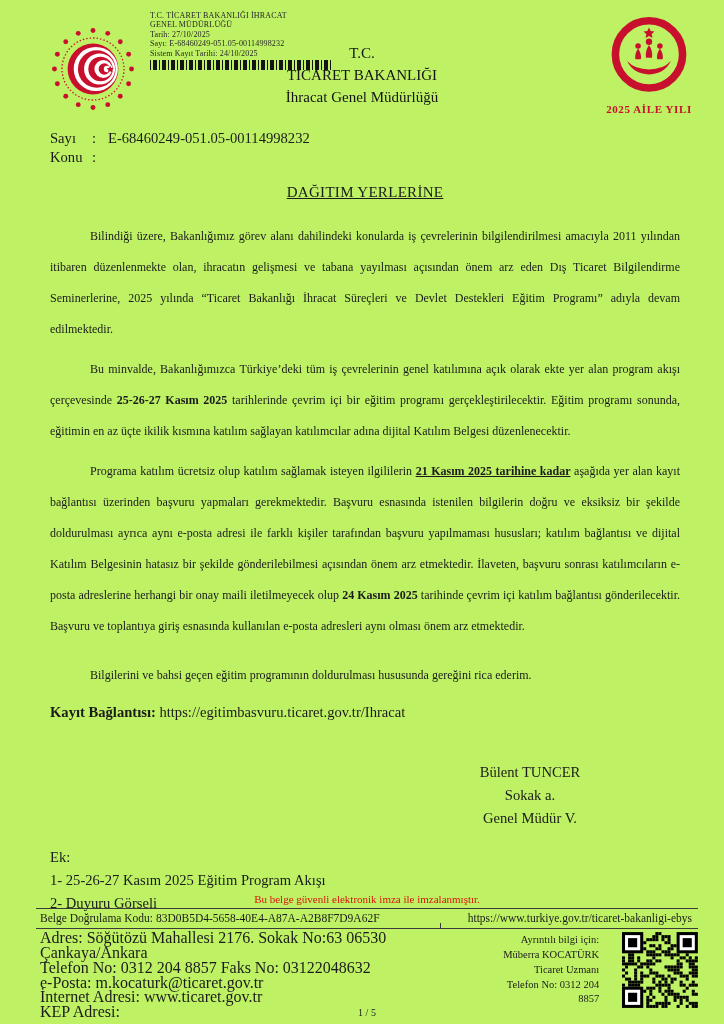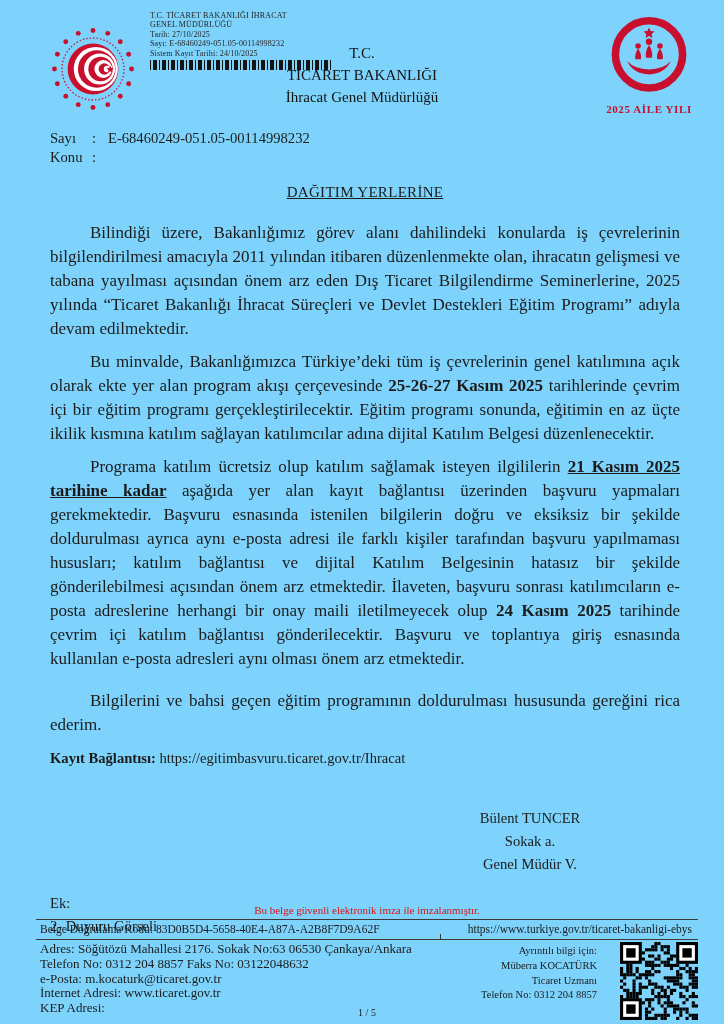--- a/index.html
+++ b/index.html
@@ -1,57 +1,57 @@
 <!DOCTYPE html>
 <html lang="tr"><head>
 <meta charset="utf-8">
 <style>
   * { margin:0; padding:0; box-sizing:border-box; }
   html,body { background:#e8e8e8; }
   .page {
     width:724px; height:1024px; margin:0 auto; position:relative;
-    background:#7dd3fc; color:#1b1b1b; overflow:hidden;
+    background:#bef264; color:#1b1b1b; overflow:hidden;
     font-family:"Liberation Serif", serif;
   }
   
   .emblem-left { position:absolute; left:46px; top:22px; width:94px; height:94px; }
   .doc-info { position:absolute; left:150px; top:11px; width:215px; font-size:8px; line-height:9.4px; color:#262626; letter-spacing:.15px; }
   .barcode { width:182px; height:10px; margin-top:2px;
     background-image:
       repeating-linear-gradient(90deg,#141414 0 1px,transparent 1px 3px),
       repeating-linear-gradient(90deg,transparent 0 4px,#141414 4px 6px,transparent 6px 9px);
   }
   .center-title { position:absolute; top:42px; left:0; width:100%; text-align:center; font-size:15px; line-height:22px; color:#141414; }
   .emblem-right { position:absolute; left:600px; top:14px; width:98px; text-align:center; }
   .emblem-right .caption { color:#c8102e; font-weight:bold; font-size:11px; letter-spacing:.6px; margin-top:1px; white-space:nowrap; }
   
   .content { padding:0 44px 0 50px; }
   .ref-block { margin-top:129px; font-size:14.6px; line-height:19px; }
   .ref-row { display:flex; }
   .ref-label { width:42px; }
   .ref-sep { width:16px; }
   .salutation { text-align:center; margin-top:17px; font-size:15px; letter-spacing:.3px;text-decoration:underline; }
-  p.body-par { text-align:justify; text-indent:40px; font-size:17px; line-height:24px; }
+  p.body-par { text-align:justify; text-indent:40px; font-size:12px; line-height:31px; }
   .p1 { margin-top:20px; }
   .p2 { margin-top:9px; }
   .p3 { margin-top:9px; }
   .p4 { margin-top:18px; }
   .bold { font-weight:bold; }
   .boldu { font-weight:bold; text-decoration:underline; }
   .reg-link { margin-top:13px; font-size:14.6px; }
   .signature { margin-top:40px; margin-left:auto; margin-right:40px; width:220px; text-align:center; font-size:14.6px; line-height:23px; }
   .attachments { margin-top:16px; font-size:14.6px; line-height:23px; }
   
   .footer { position:absolute; left:36px; right:26px; bottom:4px; }
   .esign { text-align:center; color:#dd1111; font-size:11px; margin-bottom:3px; }
   .vrow { position:relative; border-top:1.5px solid #3a3a3a; border-bottom:1.5px solid #3a3a3a;
     display:flex; justify-content:space-between; padding:3px 6px 4px 4px; font-size:11.5px; }
   .vrow::after { content:""; position:absolute; left:61%; bottom:-1px; height:6px; border-left:1px solid #3a3a3a; }
   .cols { display:flex; justify-content:space-between; align-items:flex-start; padding-top:2px; }
-  .addr { font-size:13px; line-height:14.8px; padding-left:4px; }
+  .addr { font-size:16px; line-height:14.8px; padding-left:4px; }
   .rightcol { display:flex; align-items:flex-start;gap:18px; }
   .contact { text-align:right; font-size:10.5px; line-height:14.8px; margin-top:2px; }
   .qr { width:78px; height:78px; margin-left:5px; }
   .pagenum { position:absolute; left:0; right:0; bottom:2px; text-align:center; font-size:10px; }
 </style>
 </head>
 <body>
 
 <div class="page">
 
@@ -148,20 +148,21 @@
     </div>
 
     <div class="signature">
       <div>Bülent TUNCER</div>
       <div>Sokak a.</div>
       <div>Genel Müdür V.</div>
     </div>
 
     <div class="attachments">
       <div>Ek:</div>
+      <div>1- 25-26-27 Kasım 2025 Eğitim Program Akışı</div>
       <div>2- Duyuru Görseli</div>
     </div>
 
   </div>
 
   <div class="footer">
     <div class="esign">Bu belge güvenli elektronik imza ile imzalanmıştır.</div>
     <div class="vrow">
       <span>Belge Doğrulama Kodu: 83D0B5D4-5658-40E4-A87A-A2B8F7D9A62F</span>
       <span>https://www.turkiye.gov.tr/ticaret-bakanligi-ebys</span>

